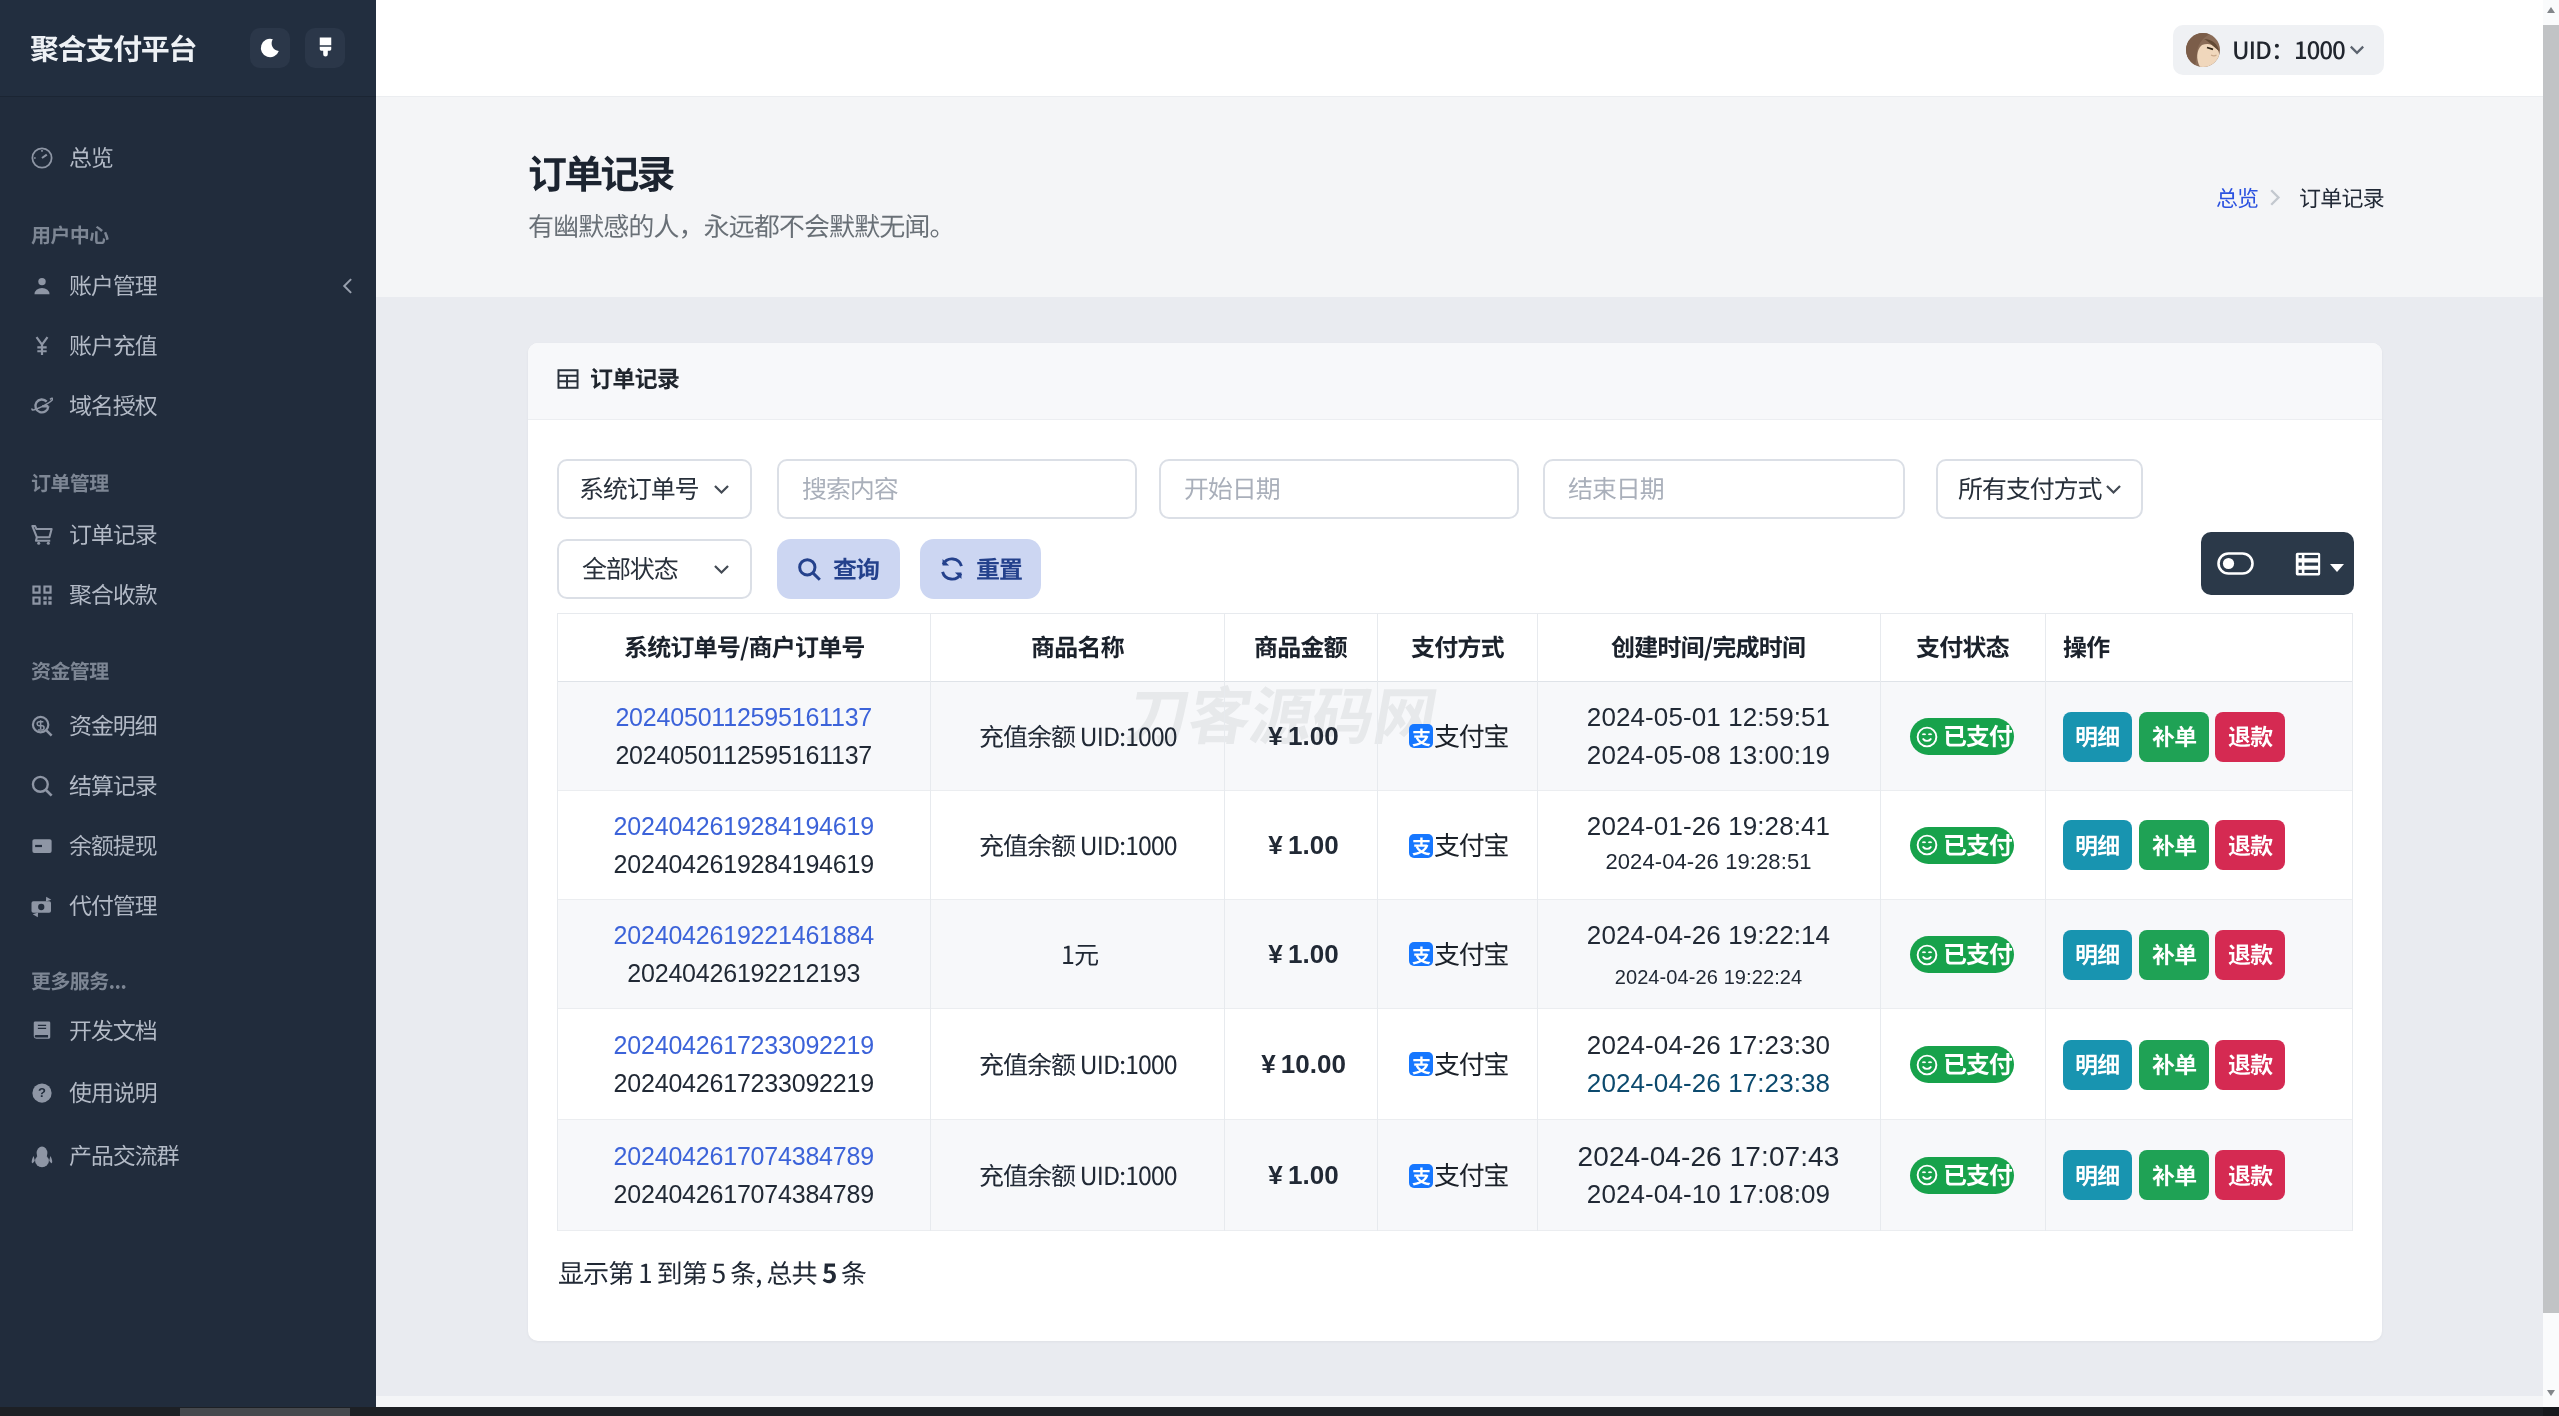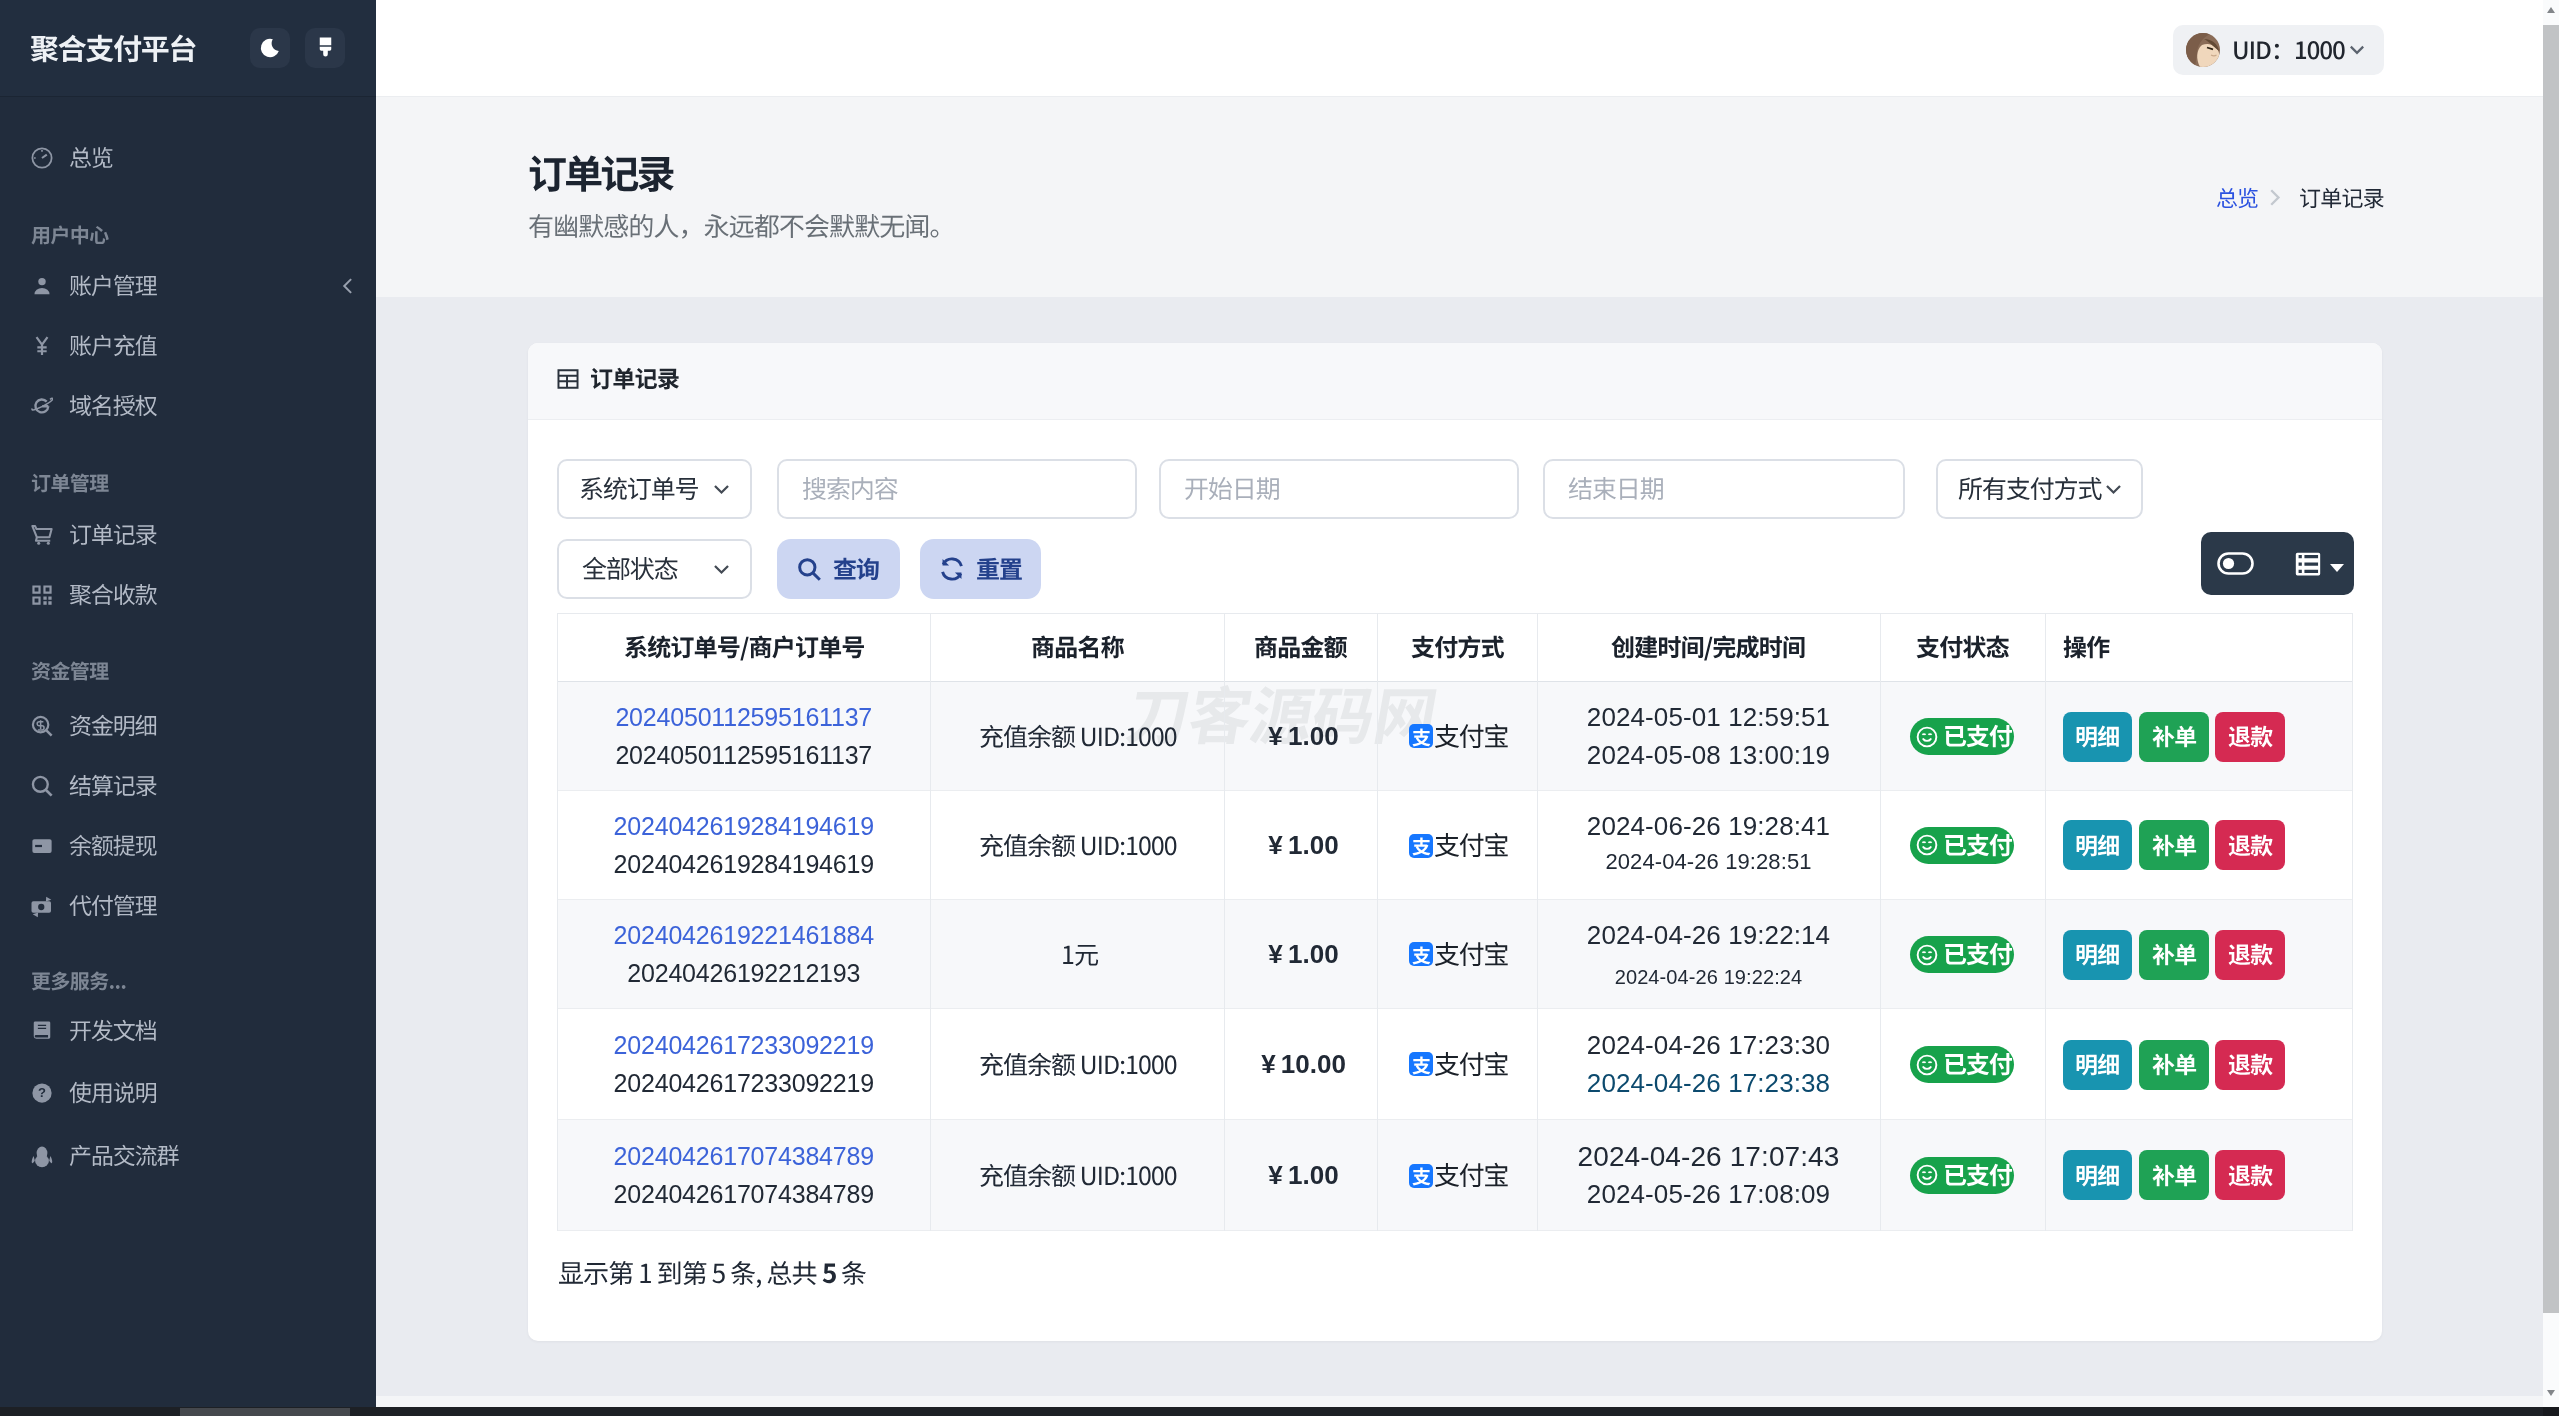--- a/index.html
+++ b/index.html
@@ -361,21 +361,21 @@
     <path fill="#212935" transform="scale(1,-1)" d="M 150 306 C 174 314 203 318 342 327 C 325 153 277 44 55 -15 C 73 -31 94 -62 102 -82 C 346 -10 404 125 423 331 L 572 339 V 53 C 572 -32 598 -56 690 -56 C 710 -56 821 -56 842 -56 C 928 -56 949 -15 958 140 C 936 146 903 159 887 174 C 882 38 875 15 836 15 C 811 15 719 15 700 15 C 659 15 652 21 652 54 V 344 L 793 351 C 816 326 836 302 851 281 L 918 325 C 864 396 752 499 659 572 L 598 534 C 641 499 687 458 730 416 L 259 395 C 322 455 387 529 445 607 H 936 V 680 H 67 V 607 H 344 C 285 526 218 453 193 432 C 167 405 144 387 124 383 C 133 361 146 322 150 306 Z M 425 821 C 455 778 490 718 505 680 L 583 708 C 566 744 531 801 500 844 Z M 1559 840 C 1556 810 1551 774 1546 738 H 1289 V 671 H 1534 C 1528 637 1522 605 1515 578 H 1342 V 14 H 1246 V -51 H 1918 V 14 H 1829 V 578 H 1583 C 1591 605 1599 637 1606 671 H 1888 V 738 H 1621 L 1639 835 Z M 1410 14 V 97 H 1759 V 14 Z M 1410 379 H 1759 V 293 H 1410 Z M 1410 435 V 519 H 1759 V 435 Z M 1410 239 H 1759 V 152 H 1410 Z M 1224 839 C 1171 687 1084 538 992 440 C 1005 422 1026 383 1034 366 C 1063 398 1092 435 1119 475 V -80 H 1189 V 589 C 1229 661 1264 739 1293 817 Z M 2567 170 C 2644 107 2737 18 2781 -40 L 2846 4 C 2800 62 2704 148 2628 208 Z M 2193 205 C 2139 132 2056 56 1977 7 C 1994 -4 2022 -30 2035 -43 C 2113 12 2203 97 2263 179 Z M 2423 850 C 2314 709 2122 575 1945 499 C 1964 482 1984 457 1997 437 C 2050 463 2105 494 2159 529 V 465 H 2385 V 338 H 2015 V 267 H 2385 V 11 C 2385 -4 2380 -8 2364 -9 C 2347 -10 2290 -10 2229 -8 C 2241 -28 2255 -60 2259 -80 C 2339 -81 2389 -79 2420 -67 C 2453 -55 2464 -34 2464 10 V 267 H 2833 V 338 H 2464 V 465 H 2680 V 534 H 2166 C 2258 595 2347 668 2419 745 C 2545 609 2683 522 2847 449 C 2858 471 2879 497 2898 513 C 2729 580 2584 664 2464 795 L 2481 817 Z M 3573 493 C 3569 183 3556 46 3338 -31 C 3351 -43 3369 -67 3376 -84 C 3612 2 3634 161 3639 493 Z M 3618 84 C 3684 36 3768 -33 3810 -77 L 3852 -24 C 3810 17 3723 84 3658 130 Z M 3411 610 V 138 H 3475 V 549 H 3730 V 140 H 3796 V 610 H 3608 C 3621 641 3635 678 3648 714 H 3833 V 780 H 3395 V 714 H 3580 C 3570 680 3555 641 3543 610 Z M 3094 821 C 3107 798 3122 770 3134 744 H 2941 V 593 H 3007 V 682 H 3309 V 593 H 3377 V 744 H 3213 C 3199 773 3179 809 3162 837 Z M 3006 233 V -73 H 3074 V -40 H 3249 V -71 H 3319 V 233 Z M 3074 21 V 172 H 3249 V 21 Z M 3029 416 3104 376 C 3048 337 2984 305 2919 284 C 2930 270 2944 236 2950 217 C 3026 246 3101 287 3168 341 C 3231 305 3292 268 3330 241 L 3381 293 C 3342 319 3282 354 3219 387 C 3268 436 3310 492 3339 555 L 3298 582 L 3283 579 H 3130 C 3142 598 3152 618 3161 637 L 3093 649 C 3064 582 3006 502 2920 444 C 2934 434 2955 412 2964 397 C 3015 433 3057 476 3090 520 H 3244 C 3222 483 3192 450 3158 419 L 3077 461 Z M 4385 -13 C 4534 -13 4648 67 4648 302 V 733 H 4559 V 300 C 4559 124 4482 68 4385 68 C 4289 68 4214 124 4214 300 V 733 H 4122 V 302 C 4122 67 4235 -13 4385 -13 Z M 4806 0 H 4898 V 733 H 4806 Z M 5059 0 H 5246 C 5467 0 5587 137 5587 369 C 5587 603 5467 733 5242 733 H 5059 Z M 5151 76 V 658 H 5234 C 5407 658 5492 555 5492 369 C 5492 184 5407 76 5234 76 Z M 5745 390 C 5781 390 5811 418 5811 460 C 5811 501 5781 530 5745 530 C 5708 530 5679 501 5679 460 C 5679 418 5708 390 5745 390 Z M 5745 -13 C 5781 -13 5811 15 5811 56 C 5811 98 5781 126 5745 126 C 5708 126 5679 98 5679 56 C 5679 15 5708 -13 5745 -13 Z M 5932 0 H 6334 V 76 H 6187 V 733 H 6117 C 6077 710 6030 693 5965 681 V 623 H 6096 V 76 H 5932 Z M 6637 -13 C 6776 -13 6865 113 6865 369 C 6865 623 6776 746 6637 746 C 6497 746 6409 623 6409 369 C 6409 113 6497 -13 6637 -13 Z M 6637 61 C 6554 61 6497 154 6497 369 C 6497 583 6554 674 6637 674 C 6720 674 6777 583 6777 369 C 6777 154 6720 61 6637 61 Z M 7152 -13 C 7291 -13 7380 113 7380 369 C 7380 623 7291 746 7152 746 C 7012 746 6924 623 6924 369 C 6924 113 7012 -13 7152 -13 Z M 7152 61 C 7069 61 7012 154 7012 369 C 7012 583 7069 674 7152 674 C 7235 674 7292 583 7292 369 C 7292 154 7235 61 7152 61 Z M 7667 -13 C 7806 -13 7895 113 7895 369 C 7895 623 7806 746 7667 746 C 7527 746 7439 623 7439 369 C 7439 113 7527 -13 7667 -13 Z M 7667 61 C 7584 61 7527 154 7527 369 C 7527 583 7584 674 7667 674 C 7750 674 7807 583 7807 369 C 7807 154 7750 61 7667 61 Z"></path>
   </svg>
 <div class="abs" style="left:1303.5px;transform:translateX(-50%);top:830.4px;font-size:26px;font-weight:bold;letter-spacing:0px;color:#212935;white-space:nowrap">¥ 1.00</div>
 <div class="abs" style="left:1409px;top:834px;width:24px;height:24px;background:#1677ff;border-radius:5px"></div>
 <svg class="tx" style="left:1411.5px;top:836.8px;width:19.00px;height:19px;" viewBox="0 -880 1000 1000">
     <path fill="#ffffff" transform="scale(1,-1)" d="M 434 850 V 718 H 69 V 599 H 434 V 482 H 118 V 365 H 250 L 196 346 C 246 254 308 178 384 116 C 279 71 156 43 22 26 C 45 -1 76 -58 87 -90 C 237 -65 378 -25 499 38 C 607 -21 737 -60 893 -82 C 909 -48 943 7 969 36 C 837 50 721 77 624 117 C 728 197 810 302 862 438 L 778 487 L 756 482 H 559 V 599 H 927 V 718 H 559 V 850 Z M 322 365 H 687 C 643 288 581 227 505 178 C 427 228 366 290 322 365 Z"></path>
   </svg>
 <svg class="tx" style="left:1434.0px;top:832.2px;width:74.10px;height:26px;" viewBox="0 -880 2850 1000">
     <path fill="#1b2129" transform="scale(1,-1)" d="M 459 840 V 687 H 77 V 613 H 459 V 458 H 123 V 385 H 230 L 208 377 C 262 269 337 180 431 110 C 315 52 179 15 36 -8 C 51 -25 70 -60 77 -80 C 230 -52 375 -7 501 63 C 616 -5 754 -50 917 -74 C 928 -54 948 -21 965 -3 C 815 16 684 54 576 110 C 690 188 782 293 839 430 L 787 461 L 773 458 H 537 V 613 H 921 V 687 H 537 V 840 Z M 286 385 H 729 C 677 287 600 210 504 151 C 410 212 336 290 286 385 Z M 1358 406 C 1409 326 1474 218 1504 155 L 1574 193 C 1542 254 1475 359 1423 437 Z M 1701 828 V 618 H 1295 V 542 H 1701 V 23 C 1701 0 1692 -7 1668 -8 C 1645 -9 1563 -10 1478 -6 C 1489 -27 1503 -61 1508 -81 C 1617 -82 1684 -81 1724 -69 C 1762 -57 1778 -35 1778 23 V 542 H 1904 V 618 H 1778 V 828 Z M 1245 834 C 1186 678 1090 525 987 427 C 1002 409 1025 370 1034 352 C 1069 387 1103 429 1136 474 V -78 H 1211 V 590 C 1252 660 1288 735 1318 811 Z M 2514 171 C 2568 126 2638 64 2673 27 L 2728 71 C 2692 107 2620 167 2567 209 Z M 2330 830 C 2348 795 2369 751 2384 715 H 1983 V 504 H 2058 V 644 H 2739 V 520 H 2061 V 449 H 2357 V 292 H 2087 V 222 H 2357 V 19 H 1966 V -51 H 2835 V 19 H 2438 V 222 H 2717 V 292 H 2438 V 449 H 2739 V 504 H 2816 V 715 H 2470 C 2454 753 2426 807 2403 848 Z"></path>
   </svg>
-<div class="abs" style="left:1708.5px;transform:translateX(-50%);top:811.4px;font-size:26px;font-weight:normal;letter-spacing:0.1px;color:#212935;white-space:nowrap">2024-06-26 19:28:41</div>
+<div class="abs" style="left:1708.5px;transform:translateX(-50%);top:811.4px;font-size:26px;font-weight:normal;letter-spacing:0.1px;color:#212935;white-space:nowrap">2024-01-26 19:28:41</div>
 <div class="abs" style="left:1708.5px;transform:translateX(-50%);top:849.4px;font-size:22px;font-weight:normal;letter-spacing:0.1px;color:#212935;white-space:nowrap">2024-04-26 19:28:51</div>
 <div class="abs" style="left:1910px;top:827px;width:104px;height:37px;background:#17a24b;border-radius:19px"></div>
 <svg class="abs" style="left:1916px;top:834px" width="22" height="22" viewBox="0 0 16 16">
     <g fill="none" stroke="#fff" stroke-width="1.4">
       <circle cx="8" cy="8" r="6.8"></circle>
       <path d="M5.3 9.5a3.4 3.4 0 0 0 5.4 0" stroke-linecap="round"></path>
       <path d="M4.6 6.4a1.5 1.2 0 0 1 2.4 0 M9 6.4a1.5 1.2 0 0 1 2.4 0" stroke-width="1.2"></path>
     </g>
   </svg>
 <svg class="tx" style="left:1943.2px;top:833.3px;width:68.69px;height:24px;" viewBox="0 -880 2862 1000">
@@ -476,21 +476,21 @@
   </svg>
 <div class="abs" style="left:1303.5px;transform:translateX(-50%);top:1160.4px;font-size:26px;font-weight:bold;letter-spacing:0px;color:#212935;white-space:nowrap">¥ 1.00</div>
 <div class="abs" style="left:1409px;top:1164px;width:24px;height:24px;background:#1677ff;border-radius:5px"></div>
 <svg class="tx" style="left:1411.5px;top:1166.8px;width:19.00px;height:19px;" viewBox="0 -880 1000 1000">
     <path fill="#ffffff" transform="scale(1,-1)" d="M 434 850 V 718 H 69 V 599 H 434 V 482 H 118 V 365 H 250 L 196 346 C 246 254 308 178 384 116 C 279 71 156 43 22 26 C 45 -1 76 -58 87 -90 C 237 -65 378 -25 499 38 C 607 -21 737 -60 893 -82 C 909 -48 943 7 969 36 C 837 50 721 77 624 117 C 728 197 810 302 862 438 L 778 487 L 756 482 H 559 V 599 H 927 V 718 H 559 V 850 Z M 322 365 H 687 C 643 288 581 227 505 178 C 427 228 366 290 322 365 Z"></path>
   </svg>
 <svg class="tx" style="left:1434.0px;top:1162.2px;width:74.10px;height:26px;" viewBox="0 -880 2850 1000">
     <path fill="#1b2129" transform="scale(1,-1)" d="M 459 840 V 687 H 77 V 613 H 459 V 458 H 123 V 385 H 230 L 208 377 C 262 269 337 180 431 110 C 315 52 179 15 36 -8 C 51 -25 70 -60 77 -80 C 230 -52 375 -7 501 63 C 616 -5 754 -50 917 -74 C 928 -54 948 -21 965 -3 C 815 16 684 54 576 110 C 690 188 782 293 839 430 L 787 461 L 773 458 H 537 V 613 H 921 V 687 H 537 V 840 Z M 286 385 H 729 C 677 287 600 210 504 151 C 410 212 336 290 286 385 Z M 1358 406 C 1409 326 1474 218 1504 155 L 1574 193 C 1542 254 1475 359 1423 437 Z M 1701 828 V 618 H 1295 V 542 H 1701 V 23 C 1701 0 1692 -7 1668 -8 C 1645 -9 1563 -10 1478 -6 C 1489 -27 1503 -61 1508 -81 C 1617 -82 1684 -81 1724 -69 C 1762 -57 1778 -35 1778 23 V 542 H 1904 V 618 H 1778 V 828 Z M 1245 834 C 1186 678 1090 525 987 427 C 1002 409 1025 370 1034 352 C 1069 387 1103 429 1136 474 V -78 H 1211 V 590 C 1252 660 1288 735 1318 811 Z M 2514 171 C 2568 126 2638 64 2673 27 L 2728 71 C 2692 107 2620 167 2567 209 Z M 2330 830 C 2348 795 2369 751 2384 715 H 1983 V 504 H 2058 V 644 H 2739 V 520 H 2061 V 449 H 2357 V 292 H 2087 V 222 H 2357 V 19 H 1966 V -51 H 2835 V 19 H 2438 V 222 H 2717 V 292 H 2438 V 449 H 2739 V 504 H 2816 V 715 H 2470 C 2454 753 2426 807 2403 848 Z"></path>
   </svg>
 <div class="abs" style="left:1708.5px;transform:translateX(-50%);top:1141.4px;font-size:28px;font-weight:normal;letter-spacing:0.1px;color:#212935;white-space:nowrap">2024-04-26 17:07:43</div>
-<div class="abs" style="left:1708.5px;transform:translateX(-50%);top:1179.4px;font-size:26px;font-weight:normal;letter-spacing:0.1px;color:#212935;white-space:nowrap">2024-05-26 17:08:09</div>
+<div class="abs" style="left:1708.5px;transform:translateX(-50%);top:1179.4px;font-size:26px;font-weight:normal;letter-spacing:0.1px;color:#212935;white-space:nowrap">2024-04-10 17:08:09</div>
 <div class="abs" style="left:1910px;top:1157px;width:104px;height:37px;background:#17a24b;border-radius:19px"></div>
 <svg class="abs" style="left:1916px;top:1164px" width="22" height="22" viewBox="0 0 16 16">
     <g fill="none" stroke="#fff" stroke-width="1.4">
       <circle cx="8" cy="8" r="6.8"></circle>
       <path d="M5.3 9.5a3.4 3.4 0 0 0 5.4 0" stroke-linecap="round"></path>
       <path d="M4.6 6.4a1.5 1.2 0 0 1 2.4 0 M9 6.4a1.5 1.2 0 0 1 2.4 0" stroke-width="1.2"></path>
     </g>
   </svg>
 <svg class="tx" style="left:1943.2px;top:1163.3px;width:68.69px;height:24px;" viewBox="0 -880 2862 1000">
     <path fill="#ffffff" transform="scale(1,-1)" d="M 91 793 V 674 H 711 V 461 H 255 V 597 H 131 V 130 C 131 -23 189 -62 383 -62 C 428 -62 669 -62 717 -62 C 900 -62 944 -7 967 183 C 932 190 877 210 846 230 C 831 84 816 58 712 58 C 653 58 434 58 382 58 C 272 58 255 67 255 130 V 343 H 711 V 296 H 836 V 793 Z M 1388 850 V 718 H 1023 V 599 H 1388 V 482 H 1072 V 365 H 1204 L 1150 346 C 1200 254 1262 178 1338 116 C 1233 71 1110 43 976 26 C 999 -1 1030 -58 1041 -90 C 1191 -65 1332 -25 1453 38 C 1561 -21 1691 -60 1847 -82 C 1863 -48 1897 7 1923 36 C 1791 50 1675 77 1578 117 C 1682 197 1764 302 1816 438 L 1732 487 L 1710 482 H 1513 V 599 H 1881 V 718 H 1513 V 850 Z M 1276 365 H 1641 C 1597 288 1535 227 1459 178 C 1381 228 1320 290 1276 365 Z M 2304 391 C 2348 314 2408 211 2433 149 L 2547 208 C 2518 268 2455 367 2410 440 Z M 2641 838 V 633 H 2259 V 512 H 2641 V 56 C 2641 34 2632 26 2607 26 C 2583 25 2495 25 2417 28 C 2436 -3 2457 -57 2463 -91 C 2574 -92 2650 -89 2699 -71 C 2747 -53 2765 -21 2765 56 V 512 H 2876 V 633 H 2765 V 838 Z M 2174 844 C 2120 697 2030 552 1934 460 C 1955 431 1991 364 2004 335 C 2028 359 2052 387 2075 417 V -88 H 2197 V 603 C 2234 670 2266 739 2293 807 Z"></path>

